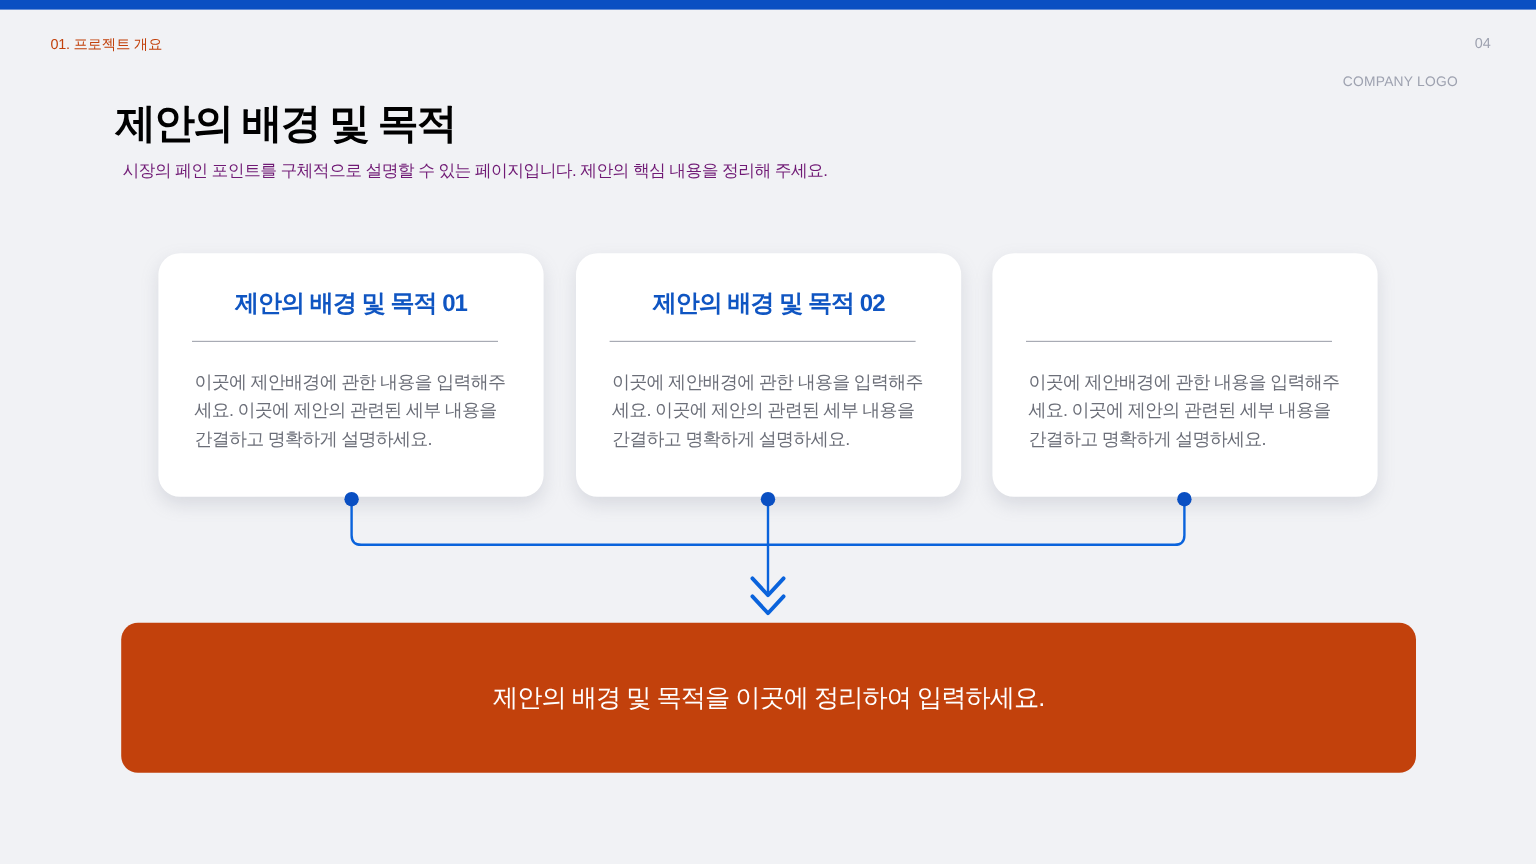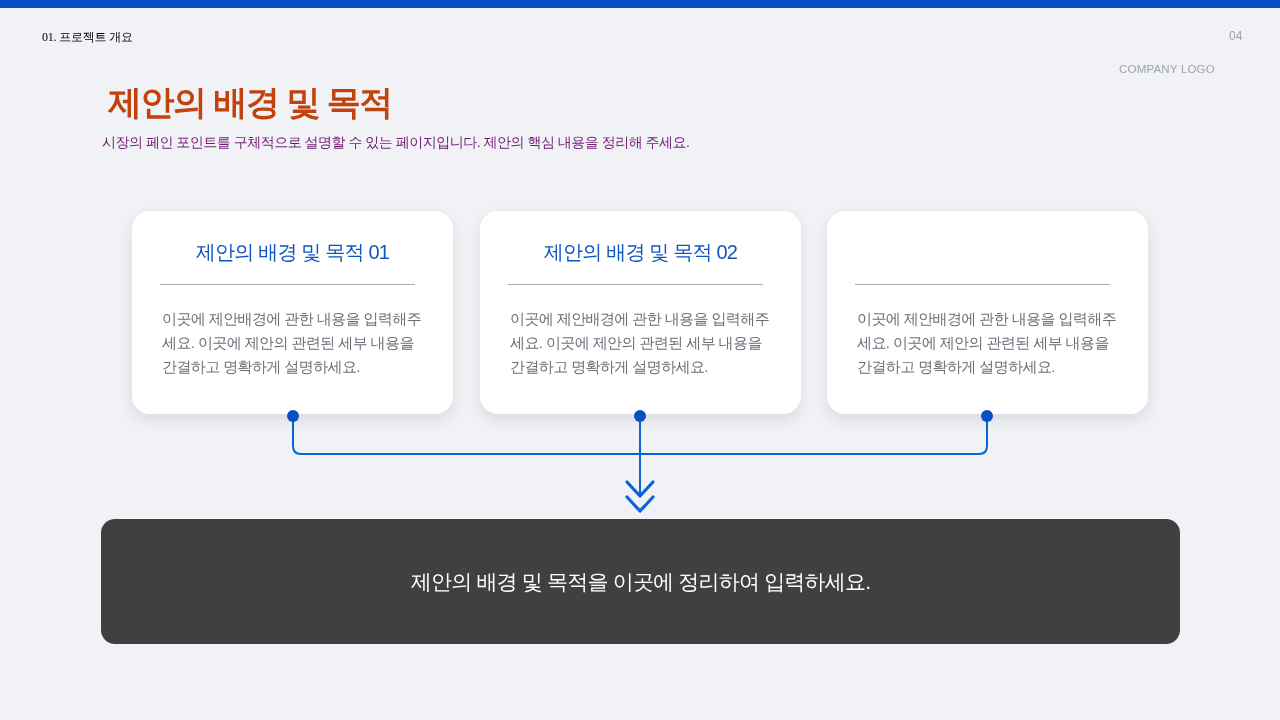--- a/index.html
+++ b/index.html
@@ -3,43 +3,43 @@
   <meta charset="utf-8">
   <style>
     * { margin: 0; padding: 0; box-sizing: border-box; }
     html, body { width: 1280px; height: 720px; overflow: hidden; }
     body {
       background: #f1f2f5;
       font-family: "Liberation Sans", "DejaVu Sans", sans-serif;
       position: relative;
     }
     .top-bar { position: absolute; left: 0; top: 0; width: 1280px; height: 8px; background: #0a4fc2; }
-    .section-label { position: absolute; left: 42px; top: 29px; font-size: 12px; color: #000000; letter-spacing: -0.2px; font-family: Liberation Serif, serif; }
+    .section-label { position: absolute; left: 42px; top: 29px; font-size: 12px; color: #c2410c; letter-spacing: -0.2px; }
     .company-logo { position: absolute; left: 1119px; top: 29px; font-size: 11.5px; font-weight: normal; color: #9ea2b0; letter-spacing: 0.2px; margin-top: 34px; }
     .page-number { position: absolute; left: 1229px; top: 29px; font-size: 12px; color: #9ea2b0; }
-    .page-title { position: absolute; left: 108px; top: 80px; font-size: 34px; font-weight: bold; color: #c2410c; letter-spacing: -1.5px; }
+    .page-title { position: absolute; left: 96px; top: 80px; font-size: 34px; font-weight: bold; color: #000000; letter-spacing: -1.5px; }
     .page-subtitle { position: absolute; left: 102px; top: 134px; font-size: 14px; color: #701a75; letter-spacing: -0.5px; }
     .card {
       position: absolute; top: 211px; width: 321px; height: 203px;
       background: #ffffff; border-radius: 18px;
       box-shadow: 0 6px 14px rgba(130, 135, 155, 0.22);
     }
     .card-title {
       position: absolute; left: 0; right: 0; top: 28px; text-align: center;
-      font-size: 20px; font-weight: normal; color: #0f55c2; letter-spacing: -0.8px;
+      font-size: 20px; font-weight: bold; color: #0f55c2; letter-spacing: -0.8px;
     }
     .card-divider { position: absolute; left: 28px; right: 38px; top: 73px; height: 1px; background: #a8abb4; }
     .card-body {
       position: absolute; left: 30px; right: 24px; top: 96px;
       font-size: 15px; line-height: 24px; color: #6b6e78; letter-spacing: -0.6px;
     }
     .connector { position: absolute; left: 0; top: 0; }
     .conclusion-box {
       position: absolute; left: 101px; top: 519px; width: 1079px; height: 125px;
-      background: #404040; border-radius: 14px;
+      background: #c2410c; border-radius: 14px;
       display: flex; align-items: center; justify-content: center;
     }
     .conclusion-line { font-size: 21px; color: #ffffff; letter-spacing: -0.8px; line-height: 40px; }
   </style>
 </head>
 <body>
 
 <div class="top-bar"></div>
 
 <div class="section-label">01. 프로젝트 개요</div>

